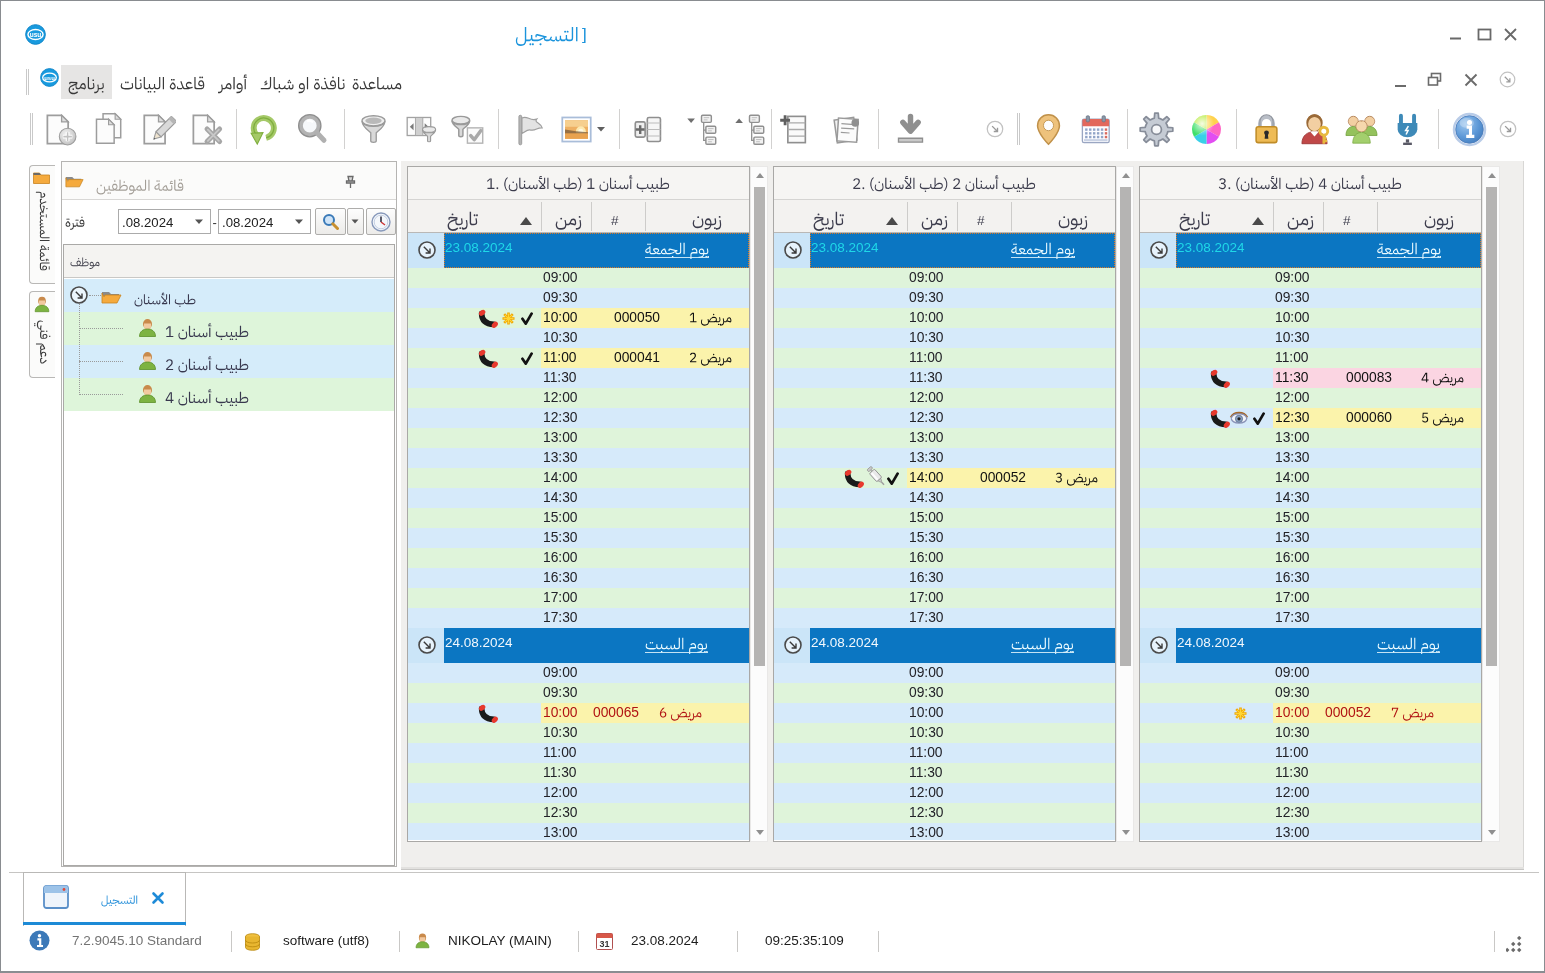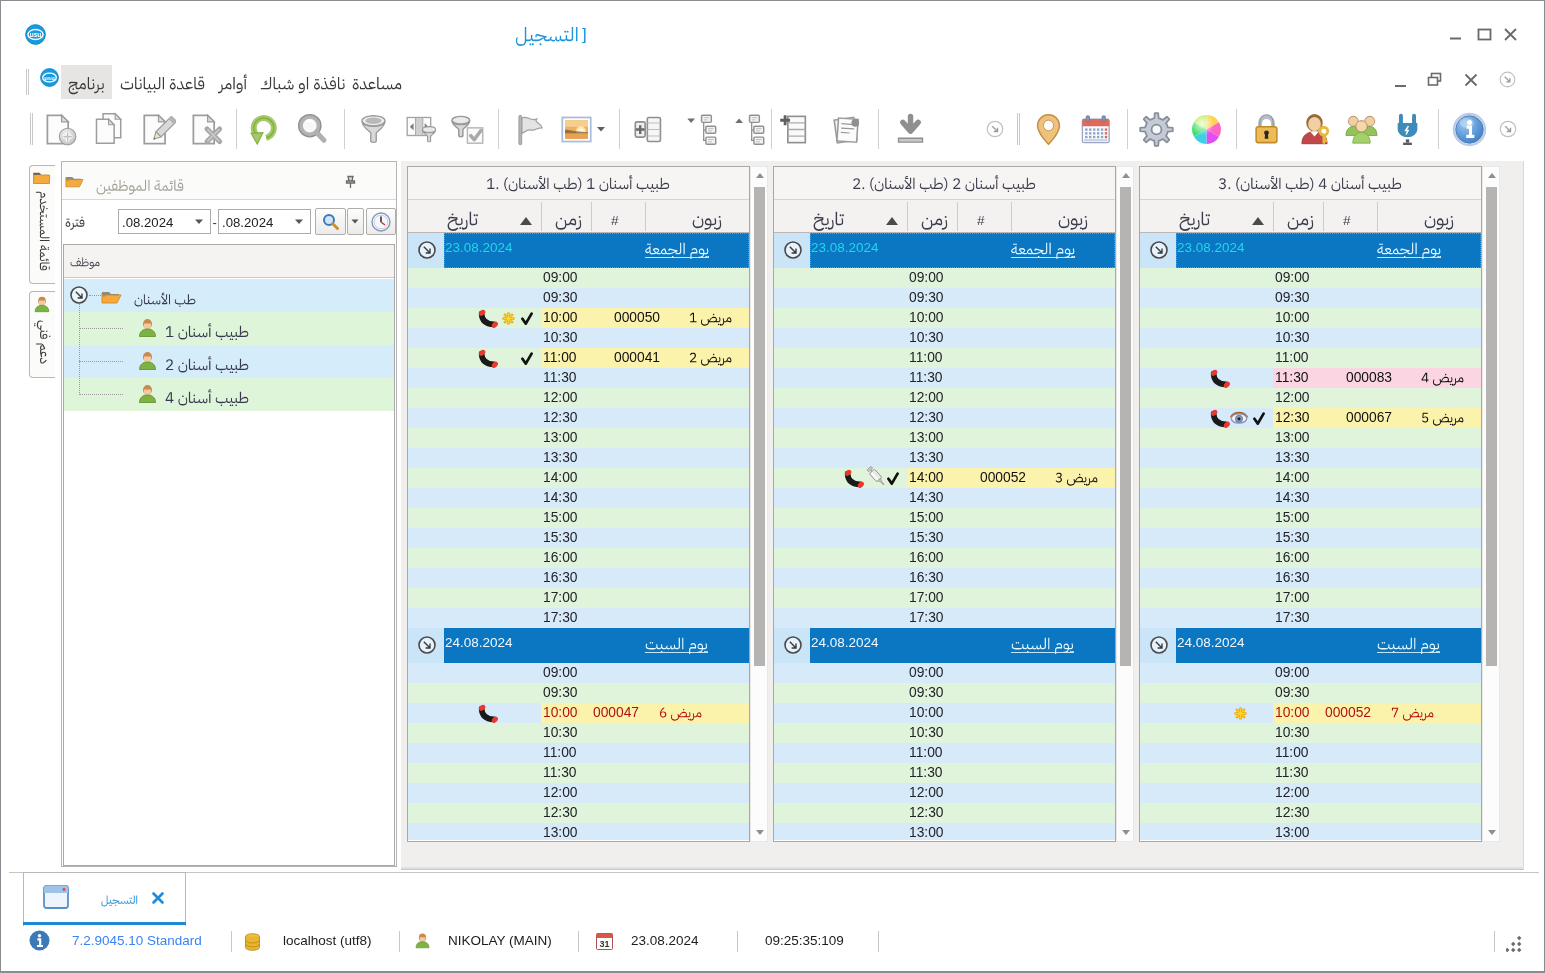--- a/index.html
+++ b/index.html
@@ -558,21 +558,21 @@
         <path fill="currentColor" d="M6.5 0.2Q4.9 0.2 3.7 0Q2.6 -0.2 2 -0.5Q1.3 -0.9 1 -1.5Q0.7 -2.1 0.7 -3Q0.7 -3.6 0.8 -4.3Q1 -4.9 1.3 -5.7L2.3 -5.4Q1.7 -4.1 1.7 -3.2Q1.7 -2.2 2.6 -1.7Q3.5 -1.2 5.4 -1.2H7.6Q8.7 -1.2 9.4 -1.3Q10.1 -1.3 10.6 -1.5Q11 -1.7 11.1 -1.9Q11.3 -2.2 11.3 -2.7V-5.1H12.4V-2.7Q12.4 -1.3 13.7 -1.3H14.2V-0.3L13.9 0Q11.8 0 11.4 -1.6H11.3Q11.3 -1.1 11 -0.7Q10.7 -0.4 10.2 -0.2Q9.6 0 8.7 0.1Q7.8 0.2 6.5 0.2ZM7.3 -5.7Q7 -5.7 6.9 -5.9Q6.7 -6.1 6.7 -6.5Q6.7 -6.9 6.9 -7.1Q7 -7.2 7.3 -7.2H7.5Q7.8 -7.2 8 -7.1Q8.2 -6.9 8.2 -6.5Q8.2 -6.1 8 -5.9Q7.8 -5.7 7.5 -5.7ZM5.3 -5.7Q5 -5.7 4.9 -5.9Q4.7 -6.1 4.7 -6.5Q4.7 -6.9 4.9 -7.1Q5 -7.2 5.3 -7.2H5.5Q5.8 -7.2 6 -7.1Q6.2 -6.9 6.2 -6.5Q6.2 -6.1 6 -5.9Q5.8 -5.7 5.5 -5.7Z M13.9 -1 14.2 -1.3H14.8Q16.1 -1.3 16.1 -2.7V-5.1H17.2V-2.7Q17.2 -1.3 18.5 -1.3H19V-0.3L18.7 0Q16.6 0 16.2 -1.5H16.2Q16 -0.7 15.5 -0.3Q15 0 13.9 0ZM16.6 3.1Q16.2 3.1 16.1 2.9Q15.9 2.7 15.9 2.3Q15.9 1.9 16.1 1.8Q16.2 1.6 16.6 1.6H16.7Q17 1.6 17.2 1.8Q17.4 1.9 17.4 2.3Q17.4 2.7 17.2 2.9Q17 3.1 16.7 3.1Z M18.7 -1 19 -1.3H19.6Q19.9 -1.3 20.1 -1.4Q20.3 -1.4 20.5 -1.6Q20.7 -1.7 20.9 -2Q21 -2.2 21.2 -2.6L21.9 -3.9L22.8 -3.4L21.9 -1.9L22.2 -1.7Q22.7 -1.4 23.1 -1.3Q23.6 -1.1 24.1 -1.1Q24.8 -1.1 25.1 -1.5Q25.5 -1.8 25.5 -2.7V-3.9H26.6V-2.7Q26.6 -1.8 26.8 -1.5Q27 -1.1 27.6 -1.1H27.9Q28.5 -1.1 28.7 -1.5Q28.9 -1.8 28.9 -2.7V-4.5H30V-2.7Q30 -1.3 31.3 -1.3H31.9V-0.3L31.6 0Q30.5 0 29.9 -0.3Q29.4 -0.7 29.1 -1.4H29Q29 -0.5 28.6 -0.2Q28.2 0.2 27.5 0.2Q25.9 0.2 25.6 -1.4H25.5Q25.4 -0.6 24.9 -0.2Q24.5 0.2 23.8 0.2Q22.9 0.2 21.7 -0.5L21.3 -0.9Q20.8 -0.4 20.2 -0.2Q19.7 0 18.7 0Z M31.6 -1 31.9 -1.3H32.3Q33.1 -1.3 33.4 -1.7Q33.7 -2 33.7 -2.8V-11.5H34.9V-2.8Q34.9 -1.3 34.3 -0.7Q33.7 0 32.3 0H31.6Z M37.2 -11.5H38.3V0H37.2Z M44.1 0.7Q44.1 -0.8 44.7 -1.5Q45.4 -2.2 46.7 -2.2H50V-2.2Q50 -3.5 49.5 -4.3Q49 -5 48.1 -5Q47 -5 46.2 -3.8L45.3 -4.7Q45.8 -5.4 46.5 -5.9Q47.2 -6.3 48.1 -6.3Q49.5 -6.3 50.3 -5.2Q51.1 -4.2 51.1 -2.2V-0.8H46.7Q45.9 -0.8 45.6 -0.5Q45.2 -0.1 45.2 0.7V4.7H44.1Z M52.3 2.4H53.1Q54.8 2.4 55.7 1.8Q56.7 1.1 56.9 0H55.1Q53.8 0 53.1 -0.7Q52.5 -1.3 52.5 -2.5Q52.5 -3.2 52.7 -3.8Q52.9 -4.4 53.2 -4.9Q53.6 -5.3 54.1 -5.6Q54.7 -5.9 55.3 -5.9Q56.6 -5.9 57.3 -4.7Q58 -3.6 58 -1.5V-1.3H58.7V-0.3L58.4 0H57.9Q57.6 1.8 56.4 2.8Q55.2 3.7 53.1 3.7H52.3ZM53.5 -2.6Q53.5 -2 53.9 -1.6Q54.3 -1.3 55.1 -1.3H56.9V-1.8Q56.9 -3.1 56.5 -3.8Q56 -4.5 55.2 -4.5Q54.4 -4.5 54 -4Q53.5 -3.5 53.5 -2.6Z M58.4 -1 58.7 -1.3H59Q60 -1.3 60.5 -1.6Q60.9 -1.8 60.9 -2.6Q60.9 -2.9 60.9 -3.3Q60.8 -3.7 60.7 -4.4L60.5 -5.7L61.6 -5.9L61.8 -4.6Q61.9 -3.8 61.9 -3.4Q62 -2.9 62 -2.6Q62 -1.3 61.2 -0.6Q60.4 0 59 0H58.4ZM61.8 3.1Q61.5 3.1 61.3 2.9Q61.1 2.7 61.1 2.3Q61.1 1.9 61.3 1.8Q61.5 1.6 61.8 1.6H62Q62.3 1.6 62.5 1.8Q62.7 1.9 62.7 2.3Q62.7 2.7 62.5 2.9Q62.3 3.1 62 3.1ZM59.8 3.1Q59.5 3.1 59.3 2.9Q59.1 2.7 59.1 2.3Q59.1 1.9 59.3 1.8Q59.5 1.6 59.8 1.6H60Q60.3 1.6 60.5 1.8Q60.7 1.9 60.7 2.3Q60.7 2.7 60.5 2.9Q60.3 3.1 60 3.1Z"></path>
       </svg></div>
 <div style="position:absolute;left:644px;top:651px;width:62.7px;height:1px;background:#d8f0fa;opacity:0.9"></div>
 <div style="position:absolute;left:407px;top:662px;width:341px;height:20px;background:#d6eafa"></div>
 <div style="position:absolute;left:542px;top:664.2px;font-size:13.8px;color:#222228;white-space:pre;font-weight:400;line-height:16px">09:00</div>
 <div style="position:absolute;left:407px;top:682px;width:341px;height:20px;background:#dff4da"></div>
 <div style="position:absolute;left:542px;top:684.2px;font-size:13.8px;color:#222228;white-space:pre;font-weight:400;line-height:16px">09:30</div>
 <div style="position:absolute;left:407px;top:702px;width:341px;height:20px;background:#d6eafa"></div>
 <div style="position:absolute;left:540px;top:702px;width:208px;height:20px;background:#fbf3ab"></div>
 <div style="position:absolute;left:542px;top:704.2px;font-size:13.8px;color:#b01212;white-space:pre;font-weight:400;line-height:16px">10:00</div>
-<div style="position:absolute;left:592px;top:704.2px;font-size:13.8px;color:#b01212;white-space:pre;font-weight:400;line-height:16px">000047</div>
+<div style="position:absolute;left:592px;top:704.2px;font-size:13.8px;color:#b01212;white-space:pre;font-weight:400;line-height:16px">000065</div>
 <div style="position:absolute;left:658.0px;top:702.4px;color:#b01212;line-height:0"><svg width="43.0" height="20.5" viewBox="0 -14.35 43.01 20.51" style="overflow:visible">
         <path fill="currentColor" d="M4.1 0.2Q3.4 0.2 2.8 -0.1Q2.2 -0.3 1.8 -0.8Q1.4 -1.3 1.1 -2Q0.9 -2.7 0.9 -3.5Q0.9 -4.6 1.2 -5.5Q1.5 -6.4 2 -7.2Q2.5 -8 3.1 -8.6Q3.7 -9.2 4.3 -9.5H5.8Q5 -9 4.4 -8.4Q3.8 -7.9 3.4 -7.3Q2.9 -6.8 2.6 -6.1Q2.3 -5.4 2.1 -4.6L2.2 -4.6Q2.5 -5.2 3.1 -5.5Q3.6 -5.9 4.5 -5.9Q5.1 -5.9 5.6 -5.7Q6.1 -5.5 6.5 -5.1Q6.9 -4.8 7.1 -4.2Q7.3 -3.7 7.3 -3Q7.3 -2.3 7.1 -1.7Q6.8 -1.1 6.4 -0.7Q6 -0.3 5.4 -0.1Q4.8 0.2 4.1 0.2ZM4.1 -0.8Q5 -0.8 5.6 -1.4Q6.1 -1.9 6.1 -2.8V-3Q6.1 -3.9 5.6 -4.4Q5 -5 4.1 -5Q3.2 -5 2.6 -4.4Q2.1 -3.9 2.1 -3V-2.8Q2.1 -1.9 2.6 -1.4Q3.2 -0.8 4.1 -0.8Z M15.8 3.3Q14 3.3 13 2.4Q12 1.5 12 -0.1Q12 -0.8 12.1 -1.5Q12.3 -2.2 12.6 -2.9L13.5 -2.6Q13.2 -2.1 13 -1.5Q12.9 -0.9 12.9 -0.4Q12.9 0.8 13.5 1.4Q14.2 2.1 15.4 2.1H16.2Q17.6 2.1 18.3 1.5Q19 0.9 19 -0.4Q19 -0.5 19 -0.7Q19 -0.9 18.9 -1.1Q18.9 -1.4 18.8 -1.7Q18.8 -2.1 18.6 -2.6L18.5 -3.2L19.5 -3.4L19.6 -2.8Q19.7 -2.2 19.8 -1.8Q19.8 -1.4 19.8 -1.2H19.9L20.7 -2.5Q21.2 -3.4 21.7 -4Q22.2 -4.6 22.8 -4.9Q23.3 -5.3 23.9 -5.5Q24.5 -5.6 25.1 -5.6Q26.4 -5.6 27.1 -4.9Q27.9 -4.1 27.9 -2.9Q27.9 -1.9 27.6 -1.3Q27.9 -1.2 28.3 -1.2H28.6V-0.3L28.3 0Q27.8 0 27.4 -0.1Q27.1 -0.2 26.8 -0.4Q26.1 0 24.8 0H19.9Q19.8 1.7 18.8 2.5Q17.8 3.3 15.8 3.3ZM24.8 -1.2Q25.8 -1.2 26.4 -1.5Q26.9 -1.9 26.9 -2.7Q26.9 -3.6 26.5 -4Q26.1 -4.4 25.3 -4.4H24.9Q24.3 -4.4 23.9 -4.3Q23.4 -4.2 23 -4Q22.6 -3.7 22.2 -3.3Q21.9 -2.8 21.4 -2.2L20.8 -1.2L20.9 -1.2ZM24.6 -7.2Q24.3 -7.2 24.2 -7.4Q24 -7.6 24 -7.9Q24 -8.3 24.2 -8.4Q24.3 -8.6 24.6 -8.6H24.7Q25 -8.6 25.2 -8.4Q25.3 -8.3 25.3 -7.9Q25.3 -7.6 25.2 -7.4Q25 -7.2 24.7 -7.2Z M28.3 -0.9 28.6 -1.2H28.8Q29.7 -1.2 30.1 -1.4Q30.5 -1.6 30.5 -2.3Q30.5 -2.5 30.5 -2.9Q30.4 -3.3 30.3 -3.9L30.1 -5L31.1 -5.2L31.2 -4.1Q31.3 -3.4 31.4 -3Q31.4 -2.5 31.4 -2.3Q31.4 -1.1 30.8 -0.6Q30.1 0 28.8 0H28.3ZM31.3 2.7Q31 2.7 30.8 2.6Q30.7 2.4 30.7 2.1Q30.7 1.7 30.8 1.6Q31 1.4 31.3 1.4H31.4Q31.7 1.4 31.9 1.6Q32 1.7 32 2.1Q32 2.4 31.9 2.6Q31.7 2.7 31.4 2.7ZM29.5 2.7Q29.2 2.7 29.1 2.6Q28.9 2.4 28.9 2.1Q28.9 1.7 29.1 1.6Q29.2 1.4 29.5 1.4H29.7Q29.9 1.4 30.1 1.6Q30.3 1.7 30.3 2.1Q30.3 2.4 30.1 2.6Q29.9 2.7 29.7 2.7Z M31.2 2.1H31.7Q32.5 2.1 33 1.9Q33.4 1.7 33.7 1.3Q34 0.9 34.1 0.5Q34.2 -0 34.2 -0.6Q34.2 -1 34.2 -1.4Q34.1 -1.8 34.1 -2.2L33.8 -3.8L34.7 -4L34.9 -2.9Q35 -2.4 35 -2Q35.1 -1.6 35.1 -1.2H36.4V-0.3L36.1 0H35.1Q35 0.7 34.8 1.3Q34.6 1.9 34.3 2.3Q33.9 2.8 33.2 3Q32.6 3.3 31.7 3.3H31.2Z M37.9 -0.8Q37.6 -0.4 37.2 -0.2Q36.8 0 36.1 0V-0.9L36.4 -1.2Q36.7 -1.2 36.8 -1.2Q37 -1.3 37.2 -1.5Q37.3 -1.6 37.4 -1.8Q37.6 -2.1 37.7 -2.4L38.1 -3.4Q38.4 -4.2 38.9 -4.7Q39.4 -5.1 40.3 -5.1Q41.3 -5.1 41.8 -4.2Q42.4 -3.3 42.4 -1.7V-1L41.6 0.2ZM38.5 -1.9 41.4 -1.1V-1.7Q41.4 -2.7 41.1 -3.3Q40.7 -4 40.1 -4Q39.6 -4 39.3 -3.6Q39 -3.3 38.8 -2.8Z"></path>
       </svg></div>
 <svg style="position:absolute;left:476px;top:703px" width="22" height="19" viewBox="0 0 22 19">
       <path d="M4.6 4.6 Q 4.9 14.8 16.9 15.4" fill="none" stroke="#1a1a1a" stroke-width="5.6" stroke-linecap="round"></path>
       <ellipse cx="5.2" cy="3.8" rx="3.5" ry="2.5" fill="#e8392e" transform="rotate(-38 5.2 3.8)"></ellipse>
       <ellipse cx="17.8" cy="15.8" rx="3.5" ry="2.5" fill="#e8392e" transform="rotate(-45 17.8 15.8)"></ellipse>
     </svg>
 <div style="position:absolute;left:407px;top:722px;width:341px;height:20px;background:#dff4da"></div>
 <div style="position:absolute;left:542px;top:724.2px;font-size:13.8px;color:#222228;white-space:pre;font-weight:400;line-height:16px">10:30</div>
@@ -778,21 +778,21 @@
 <svg style="position:absolute;left:1208px;top:368px" width="22" height="19" viewBox="0 0 22 19">
       <path d="M4.6 4.6 Q 4.9 14.8 16.9 15.4" fill="none" stroke="#1a1a1a" stroke-width="5.6" stroke-linecap="round"></path>
       <ellipse cx="5.2" cy="3.8" rx="3.5" ry="2.5" fill="#e8392e" transform="rotate(-38 5.2 3.8)"></ellipse>
       <ellipse cx="17.8" cy="15.8" rx="3.5" ry="2.5" fill="#e8392e" transform="rotate(-45 17.8 15.8)"></ellipse>
     </svg>
 <div style="position:absolute;left:1139px;top:387px;width:341px;height:20px;background:#dff4da"></div>
 <div style="position:absolute;left:1274px;top:389.2px;font-size:13.8px;color:#222228;white-space:pre;font-weight:400;line-height:16px">12:00</div>
 <div style="position:absolute;left:1139px;top:407px;width:341px;height:20px;background:#d6eafa"></div>
 <div style="position:absolute;left:1272px;top:407px;width:208px;height:20px;background:#fbf3ab"></div>
 <div style="position:absolute;left:1274px;top:409.2px;font-size:13.8px;color:#111;white-space:pre;font-weight:400;line-height:16px">12:30</div>
-<div style="position:absolute;left:1345px;top:409.2px;font-size:13.8px;color:#111;white-space:pre;font-weight:400;line-height:16px">000067</div>
+<div style="position:absolute;left:1345px;top:409.2px;font-size:13.8px;color:#111;white-space:pre;font-weight:400;line-height:16px">000060</div>
 <div style="position:absolute;left:1420.0px;top:407.4px;color:#111;line-height:0"><svg width="43.0" height="20.5" viewBox="0 -14.35 43.01 20.51" style="overflow:visible">
         <path fill="currentColor" d="M6.8 -8.5H2.6L2.4 -4.9H2.4Q2.8 -5.4 3.2 -5.7Q3.6 -5.9 4.4 -5.9Q5 -5.9 5.5 -5.7Q6.1 -5.5 6.4 -5.2Q6.8 -4.8 7 -4.2Q7.2 -3.7 7.2 -3Q7.2 -2.3 7 -1.7Q6.8 -1.1 6.4 -0.7Q6 -0.3 5.4 -0.1Q4.8 0.2 4 0.2Q3.4 0.2 3 0Q2.5 -0.1 2.2 -0.3Q1.8 -0.6 1.5 -0.9Q1.3 -1.1 1.1 -1.5L1.9 -2.1Q2.1 -1.8 2.3 -1.6Q2.5 -1.4 2.7 -1.2Q3 -1 3.3 -1Q3.6 -0.9 4 -0.9Q5 -0.9 5.5 -1.4Q6 -1.9 6 -2.8V-3Q6 -3.9 5.5 -4.4Q5 -5 4 -5Q3.4 -5 3 -4.7Q2.6 -4.5 2.3 -4.2L1.4 -4.3L1.7 -9.5H6.8Z M15.8 3.3Q14 3.3 13 2.4Q12 1.5 12 -0.1Q12 -0.8 12.1 -1.5Q12.3 -2.2 12.6 -2.9L13.5 -2.6Q13.2 -2.1 13 -1.5Q12.9 -0.9 12.9 -0.4Q12.9 0.8 13.5 1.4Q14.2 2.1 15.4 2.1H16.2Q17.6 2.1 18.3 1.5Q19 0.9 19 -0.4Q19 -0.5 19 -0.7Q19 -0.9 18.9 -1.1Q18.9 -1.4 18.8 -1.7Q18.8 -2.1 18.6 -2.6L18.5 -3.2L19.5 -3.4L19.6 -2.8Q19.7 -2.2 19.8 -1.8Q19.8 -1.4 19.8 -1.2H19.9L20.7 -2.5Q21.2 -3.4 21.7 -4Q22.2 -4.6 22.8 -4.9Q23.3 -5.3 23.9 -5.5Q24.5 -5.6 25.1 -5.6Q26.4 -5.6 27.1 -4.9Q27.9 -4.1 27.9 -2.9Q27.9 -1.9 27.6 -1.3Q27.9 -1.2 28.3 -1.2H28.6V-0.3L28.3 0Q27.8 0 27.4 -0.1Q27.1 -0.2 26.8 -0.4Q26.1 0 24.8 0H19.9Q19.8 1.7 18.8 2.5Q17.8 3.3 15.8 3.3ZM24.8 -1.2Q25.8 -1.2 26.4 -1.5Q26.9 -1.9 26.9 -2.7Q26.9 -3.6 26.5 -4Q26.1 -4.4 25.3 -4.4H24.9Q24.3 -4.4 23.9 -4.3Q23.4 -4.2 23 -4Q22.6 -3.7 22.2 -3.3Q21.9 -2.8 21.4 -2.2L20.8 -1.2L20.9 -1.2ZM24.6 -7.2Q24.3 -7.2 24.2 -7.4Q24 -7.6 24 -7.9Q24 -8.3 24.2 -8.4Q24.3 -8.6 24.6 -8.6H24.7Q25 -8.6 25.2 -8.4Q25.3 -8.3 25.3 -7.9Q25.3 -7.6 25.2 -7.4Q25 -7.2 24.7 -7.2Z M28.3 -0.9 28.6 -1.2H28.8Q29.7 -1.2 30.1 -1.4Q30.5 -1.6 30.5 -2.3Q30.5 -2.5 30.5 -2.9Q30.4 -3.3 30.3 -3.9L30.1 -5L31.1 -5.2L31.2 -4.1Q31.3 -3.4 31.4 -3Q31.4 -2.5 31.4 -2.3Q31.4 -1.1 30.8 -0.6Q30.1 0 28.8 0H28.3ZM31.3 2.7Q31 2.7 30.8 2.6Q30.7 2.4 30.7 2.1Q30.7 1.7 30.8 1.6Q31 1.4 31.3 1.4H31.4Q31.7 1.4 31.9 1.6Q32 1.7 32 2.1Q32 2.4 31.9 2.6Q31.7 2.7 31.4 2.7ZM29.5 2.7Q29.2 2.7 29.1 2.6Q28.9 2.4 28.9 2.1Q28.9 1.7 29.1 1.6Q29.2 1.4 29.5 1.4H29.7Q29.9 1.4 30.1 1.6Q30.3 1.7 30.3 2.1Q30.3 2.4 30.1 2.6Q29.9 2.7 29.7 2.7Z M31.2 2.1H31.7Q32.5 2.1 33 1.9Q33.4 1.7 33.7 1.3Q34 0.9 34.1 0.5Q34.2 -0 34.2 -0.6Q34.2 -1 34.2 -1.4Q34.1 -1.8 34.1 -2.2L33.8 -3.8L34.7 -4L34.9 -2.9Q35 -2.4 35 -2Q35.1 -1.6 35.1 -1.2H36.4V-0.3L36.1 0H35.1Q35 0.7 34.8 1.3Q34.6 1.9 34.3 2.3Q33.9 2.8 33.2 3Q32.6 3.3 31.7 3.3H31.2Z M37.9 -0.8Q37.6 -0.4 37.2 -0.2Q36.8 0 36.1 0V-0.9L36.4 -1.2Q36.7 -1.2 36.8 -1.2Q37 -1.3 37.2 -1.5Q37.3 -1.6 37.4 -1.8Q37.6 -2.1 37.7 -2.4L38.1 -3.4Q38.4 -4.2 38.9 -4.7Q39.4 -5.1 40.3 -5.1Q41.3 -5.1 41.8 -4.2Q42.4 -3.3 42.4 -1.7V-1L41.6 0.2ZM38.5 -1.9 41.4 -1.1V-1.7Q41.4 -2.7 41.1 -3.3Q40.7 -4 40.1 -4Q39.6 -4 39.3 -3.6Q39 -3.3 38.8 -2.8Z"></path>
       </svg></div>
 <svg style="position:absolute;left:1208px;top:408px" width="22" height="19" viewBox="0 0 22 19">
       <path d="M4.6 4.6 Q 4.9 14.8 16.9 15.4" fill="none" stroke="#1a1a1a" stroke-width="5.6" stroke-linecap="round"></path>
       <ellipse cx="5.2" cy="3.8" rx="3.5" ry="2.5" fill="#e8392e" transform="rotate(-38 5.2 3.8)"></ellipse>
       <ellipse cx="17.8" cy="15.8" rx="3.5" ry="2.5" fill="#e8392e" transform="rotate(-45 17.8 15.8)"></ellipse>
     </svg>
 <svg style="position:absolute;left:1228px;top:408.5px" width="20" height="16" viewBox="0 0 20 16">
       <path d="M2 7.5 C 5 1.5 15 1.5 18 7.5" fill="none" stroke="#a5682a" stroke-width="2.6"></path>
@@ -881,27 +881,27 @@
         <path fill="currentColor" d="M3.4 2.7Q2 2.7 1.2 1.9Q0.4 1.2 0.4 -0.1Q0.4 -0.6 0.6 -1.2Q0.7 -1.8 1 -2.4L1.7 -2.1Q1.5 -1.7 1.3 -1.2Q1.2 -0.7 1.2 -0.2Q1.2 0.7 1.7 1.2Q2.2 1.7 3.1 1.7H3.8Q4.3 1.7 4.7 1.6Q5 1.4 5.2 1.2Q5.5 0.9 5.6 0.5Q5.7 0 5.7 -0.6V-8.3H6.5V-1H7.9V-0.2L7.6 0H6.5Q6.3 1.4 5.6 2Q4.9 2.7 3.4 2.7Z M7.6 -0.7 7.9 -1H8.3Q9.2 -1 9.2 -1.9V-3.7H10V-1.9Q10 -1 10.9 -1H11.3V-0.2L11.1 0Q9.6 0 9.3 -1.1H9.2Q9.1 -0.5 8.8 -0.2Q8.4 0 7.6 0ZM10.3 2.2Q10 2.2 9.9 2.1Q9.8 2 9.8 1.7Q9.8 1.4 9.9 1.3Q10 1.1 10.3 1.1H10.4Q10.6 1.1 10.7 1.3Q10.9 1.4 10.9 1.7Q10.9 2 10.7 2.1Q10.6 2.2 10.4 2.2ZM8.8 2.2Q8.6 2.2 8.5 2.1Q8.3 2 8.3 1.7Q8.3 1.4 8.5 1.3Q8.6 1.1 8.8 1.1H8.9Q9.2 1.1 9.3 1.3Q9.4 1.4 9.4 1.7Q9.4 2 9.3 2.1Q9.2 2.2 8.9 2.2Z M11.1 -0.7 11.3 -1H11.7Q12.2 -1 12.6 -1Q13 -1 13.5 -1.1Q13.9 -1.2 14.4 -1.4Q14.9 -1.6 15.5 -1.9L16.5 -2.4V-2.4L14.9 -2.8L12.6 -3.3V-2.4H11.8V-3.2Q11.8 -3.7 12 -4Q12.3 -4.2 12.7 -4.2Q12.8 -4.2 13 -4.2Q13.2 -4.1 13.5 -4.1L16.3 -3.3Q16.9 -3.2 17.3 -3.1Q17.7 -3.1 18 -3.1H18.2V-2.1H17.4V-2Q17.4 -1.4 17.6 -1.2Q17.8 -1 18.4 -1H18.8V-0.2L18.5 0Q18 0 17.7 -0.1Q17.3 -0.2 17.1 -0.4Q16.9 -0.6 16.8 -0.9Q16.7 -1.2 16.7 -1.7L15.8 -1.2Q15.1 -0.8 14.6 -0.5Q14 -0.3 13.6 -0.2Q13.1 -0.1 12.7 -0Q12.2 0 11.7 0H11.1ZM14.7 2.2Q14.5 2.2 14.3 2.1Q14.2 2 14.2 1.7Q14.2 1.4 14.3 1.3Q14.5 1.1 14.7 1.1H14.8Q15 1.1 15.2 1.3Q15.3 1.4 15.3 1.7Q15.3 2 15.2 2.1Q15 2.2 14.8 2.2Z M18.5 -0.7 18.8 -1H19.1Q19.4 -1 19.5 -1Q19.7 -1 19.8 -1.1Q19.9 -1.2 20.1 -1.4Q20.2 -1.6 20.3 -1.8L20.8 -2.8L21.4 -2.5L20.8 -1.3L21 -1.2Q21.4 -1 21.7 -0.9Q22 -0.8 22.4 -0.8Q22.9 -0.8 23.1 -1.1Q23.4 -1.3 23.4 -1.9V-2.8H24.2V-1.9Q24.2 -1.3 24.3 -1.1Q24.5 -0.8 24.9 -0.8H25.2Q25.6 -0.8 25.7 -1.1Q25.9 -1.3 25.9 -1.9V-3.2H26.7V-1.9Q26.7 -1 27.6 -1H28V-0.2L27.8 0Q27 0 26.6 -0.2Q26.2 -0.5 26 -1H26Q25.9 -0.4 25.6 -0.1Q25.4 0.1 24.9 0.1Q23.7 0.1 23.5 -1H23.4Q23.3 -0.4 23 -0.2Q22.7 0.1 22.2 0.1Q21.5 0.1 20.7 -0.4L20.3 -0.6Q20 -0.3 19.6 -0.1Q19.2 0 18.5 0Z M27.8 -0.7 28 -1H28.4Q29.4 -1 29.4 -1.9V-3.7H30.1V-1.9Q30.1 -1 31.1 -1H31.5V-0.2L31.3 0Q29.7 0 29.4 -1.1H29.4Q29.3 -0.5 28.9 -0.2Q28.5 0 27.8 0ZM30.4 -5Q30.1 -5 30 -5.2Q29.9 -5.3 29.9 -5.6Q29.9 -5.9 30 -6Q30.1 -6.1 30.4 -6.1H30.5Q30.7 -6.1 30.9 -6Q31 -5.9 31 -5.6Q31 -5.3 30.9 -5.2Q30.7 -5 30.5 -5ZM28.9 -5Q28.7 -5 28.6 -5.2Q28.4 -5.3 28.4 -5.6Q28.4 -5.9 28.6 -6Q28.7 -6.1 28.9 -6.1H29.1Q29.3 -6.1 29.4 -6Q29.5 -5.9 29.5 -5.6Q29.5 -5.3 29.4 -5.2Q29.3 -5 29.1 -5Z M31.3 -0.7 31.5 -1H31.8Q32.3 -1 32.6 -1.2Q32.8 -1.5 32.8 -2V-8.3H33.7V-2Q33.7 -1 33.2 -0.5Q32.8 0 31.8 0H31.3Z M35.3 -8.3H36.2V0H35.3Z"></path>
       </svg></div>
 <svg style="position:absolute;left:150px;top:890px" width="14" height="14" viewBox="0 0 14 14">
       <path d="M2.5 2.5 L11.5 11.5 M11.5 2.5 L2.5 11.5" stroke="#1e8bd8" stroke-width="2.6" stroke-linecap="round"></path>
     </svg>
 <svg style="position:absolute;left:28px;top:929px" width="21" height="21" viewBox="0 0 21 21">
       <circle cx="10.5" cy="10.5" r="10" fill="#3c79b8"></circle>
       <circle cx="10.5" cy="5.8" r="1.7" fill="#fff"></circle>
       <path d="M8.4 9.4 h2.8 v6.2 m-3.2 0.4 h6" stroke="#fff" stroke-width="2.2" fill="none"></path>
     </svg>
-<div style="position:absolute;left:71px;top:931.7px;font-size:13.5px;color:#3b82f6;white-space:pre;font-weight:400;line-height:16px">7.2.9045.10 Standard</div>
+<div style="position:absolute;left:71px;top:931.7px;font-size:13.5px;color:#737373;white-space:pre;font-weight:400;line-height:16px">7.2.9045.10 Standard</div>
 <svg style="position:absolute;left:243px;top:932px" width="17" height="18" viewBox="0 0 17 18">
       <ellipse cx="8.5" cy="3.5" rx="7" ry="2.8" fill="#f0c040" stroke="#b8860b" stroke-width="0.8"></ellipse>
       <path d="M1.5 3.5 v11 a7 2.8 0 0 0 14 0 v-11" fill="#e8b630" stroke="#b8860b" stroke-width="0.8"></path>
       <path d="M1.5 7.2 a7 2.8 0 0 0 14 0 M1.5 11 a7 2.8 0 0 0 14 0" fill="none" stroke="#b8860b" stroke-width="0.8"></path>
     </svg>
-<div style="position:absolute;left:282px;top:931.7px;font-size:13.5px;color:#1c1c1c;white-space:pre;font-weight:400;line-height:16px">localhost (utf8)</div>
+<div style="position:absolute;left:282px;top:931.7px;font-size:13.5px;color:#1c1c1c;white-space:pre;font-weight:400;line-height:16px">software (utf8)</div>
 <svg style="position:absolute;left:413px;top:931px" width="17" height="17" viewBox="0 0 21 21">
       <path d="M6 7 a4.5 5 0 1 1 9 0 a4.5 5 0 1 1 -9 0" fill="#c98a4b"></path>
       <path d="M7 6.5 h7 v3 a3.5 3.5 0 0 1 -7 0 z" fill="#f2c9a0"></path>
       <path d="M2.5 19.5 c0 -5 3.5 -7.5 8 -7.5 c4.5 0 8 2.5 8 7.5 z" fill="#7db342" stroke="#5c8f28" stroke-width="0.8"></path>
     </svg>
 <div style="position:absolute;left:447px;top:931.7px;font-size:13.5px;color:#1c1c1c;white-space:pre;font-weight:400;line-height:16px">NIKOLAY (MAIN)</div>
 <svg style="position:absolute;left:595px;top:932px" width="17" height="17" viewBox="0 0 17 17">
       <rect x="0.5" y="0.5" width="16" height="16" rx="1" fill="#fff" stroke="#b05050" stroke-width="1"></rect>
       <path d="M0.5 5 h16 v-3.5 a1 1 0 0 0 -1 -1 h-14 a1 1 0 0 0 -1 1 z" fill="#d85848"></path>
       <text x="8.5" y="14" font-size="9" font-weight="bold" fill="#333" text-anchor="middle" font-family="Liberation Sans">31</text>

